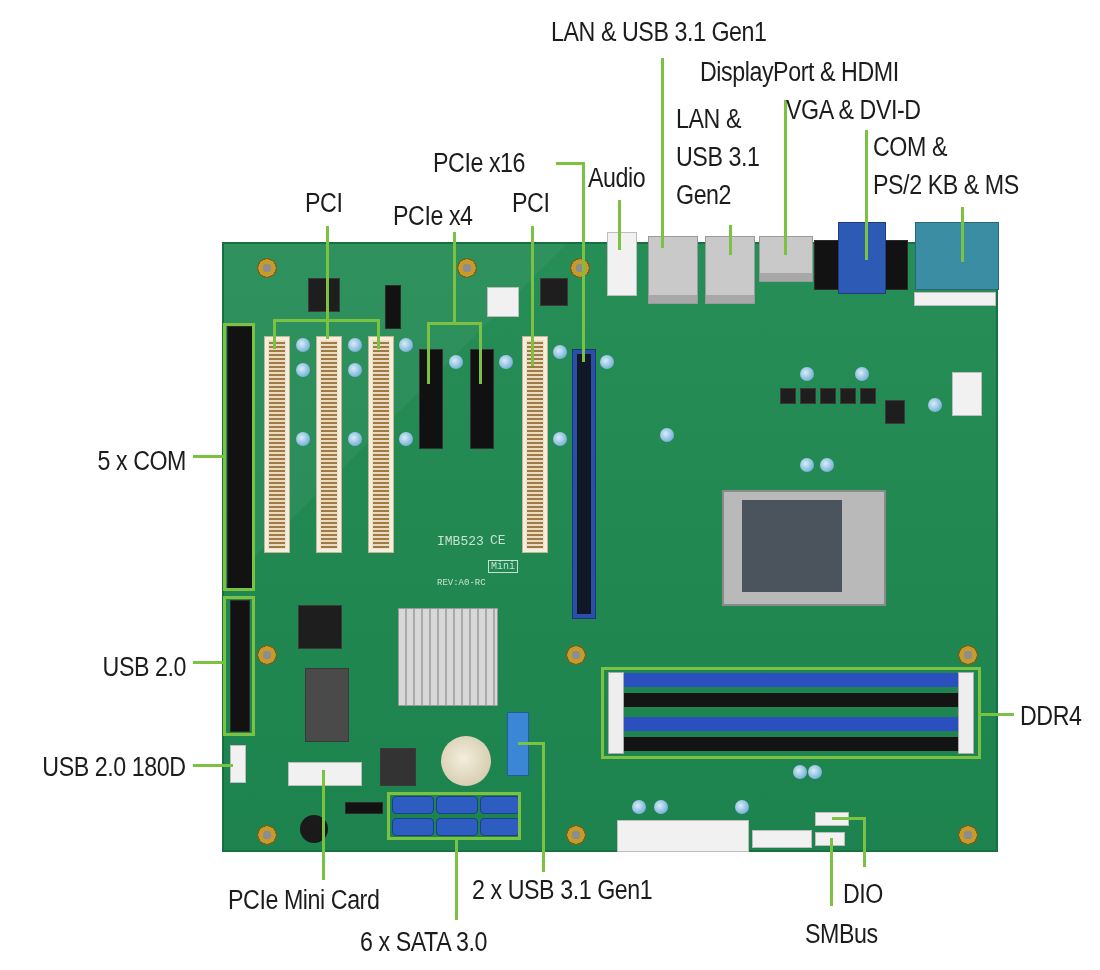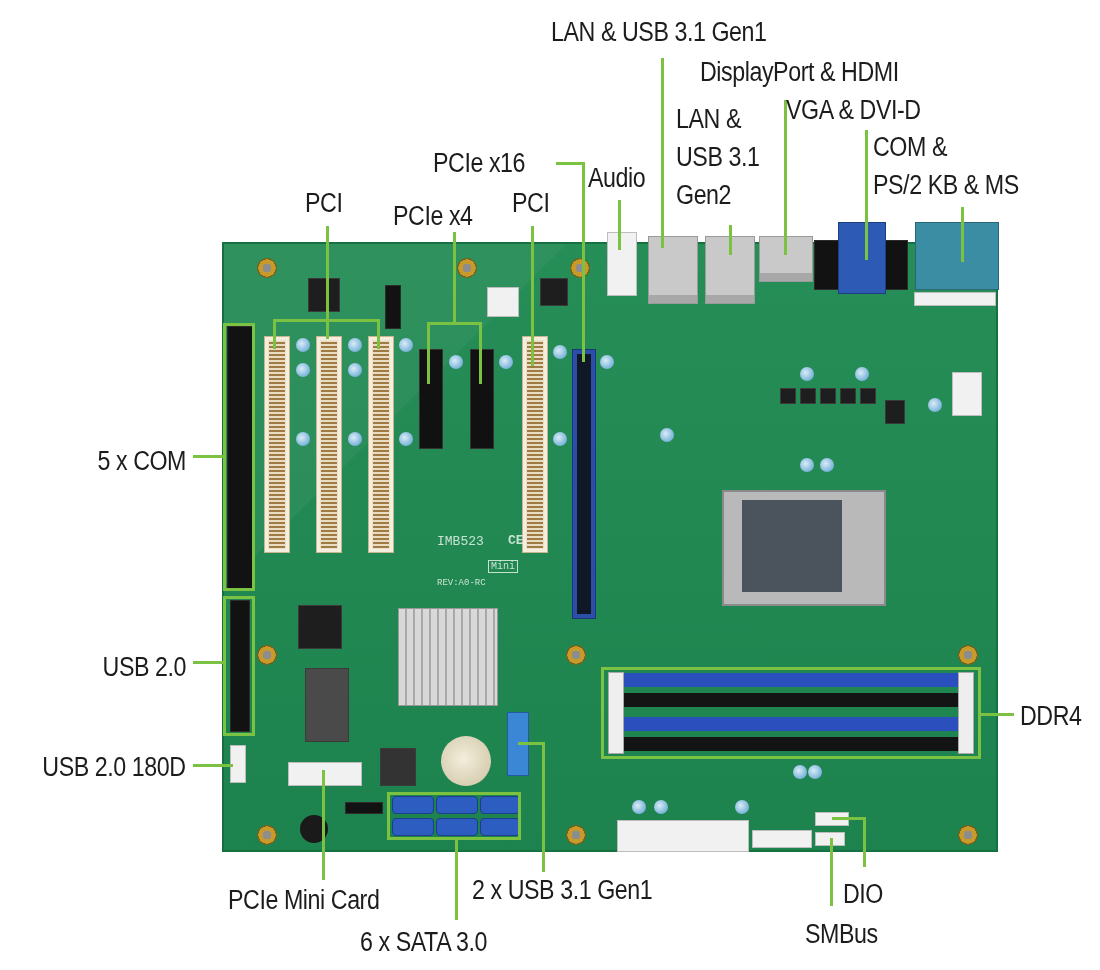--- a/index.html
+++ b/index.html
@@ -84,21 +84,21 @@
 <div class="comp cap" style="left:499px;top:355px;width:14px;height:14px;"></div>
 <div class="comp cap" style="left:553px;top:345px;width:14px;height:14px;"></div>
 <div class="comp cap" style="left:600px;top:355px;width:14px;height:14px;"></div>
 <div class="comp cap" style="left:296px;top:432px;width:14px;height:14px;"></div>
 <div class="comp cap" style="left:348px;top:432px;width:14px;height:14px;"></div>
 <div class="comp cap" style="left:399px;top:432px;width:14px;height:14px;"></div>
 <div class="comp cap" style="left:553px;top:432px;width:14px;height:14px;"></div>
 
 <div class="silk" style="left:437px;top:534px;">IMB523</div>
 <div class="silk" style="left:437px;top:578px;font-size:9px;">REV:A0-RC</div>
-<div class="silk" style="left:508px;top:533px;font-weight:bold;">CE</div>
+<div class="silk" style="left:490px;top:533px;">CE</div>
 <div class="silk" style="left:488px;top:560px;font-size:10px;border:1px solid #e6f2e9;padding:0 2px;">Mini</div>
 
 <div class="comp white-conn" style="left:607px;top:232px;width:28px;height:62px;"></div>
 <div class="comp rj" style="left:648px;top:236px;width:48px;height:66px;"></div>
 <div class="comp rj" style="left:705px;top:236px;width:48px;height:66px;"></div>
 <div class="comp rj" style="left:759px;top:236px;width:52px;height:44px;"></div>
 <div class="comp hdr" style="left:814px;top:240px;width:92px;height:48px;"></div>
 <div class="comp vga" style="left:838px;top:222px;width:46px;height:70px;"></div>
 <div class="comp com" style="left:915px;top:222px;width:82px;height:66px;"></div>
 <div class="comp white-conn" style="left:914px;top:292px;width:80px;height:12px;"></div>

